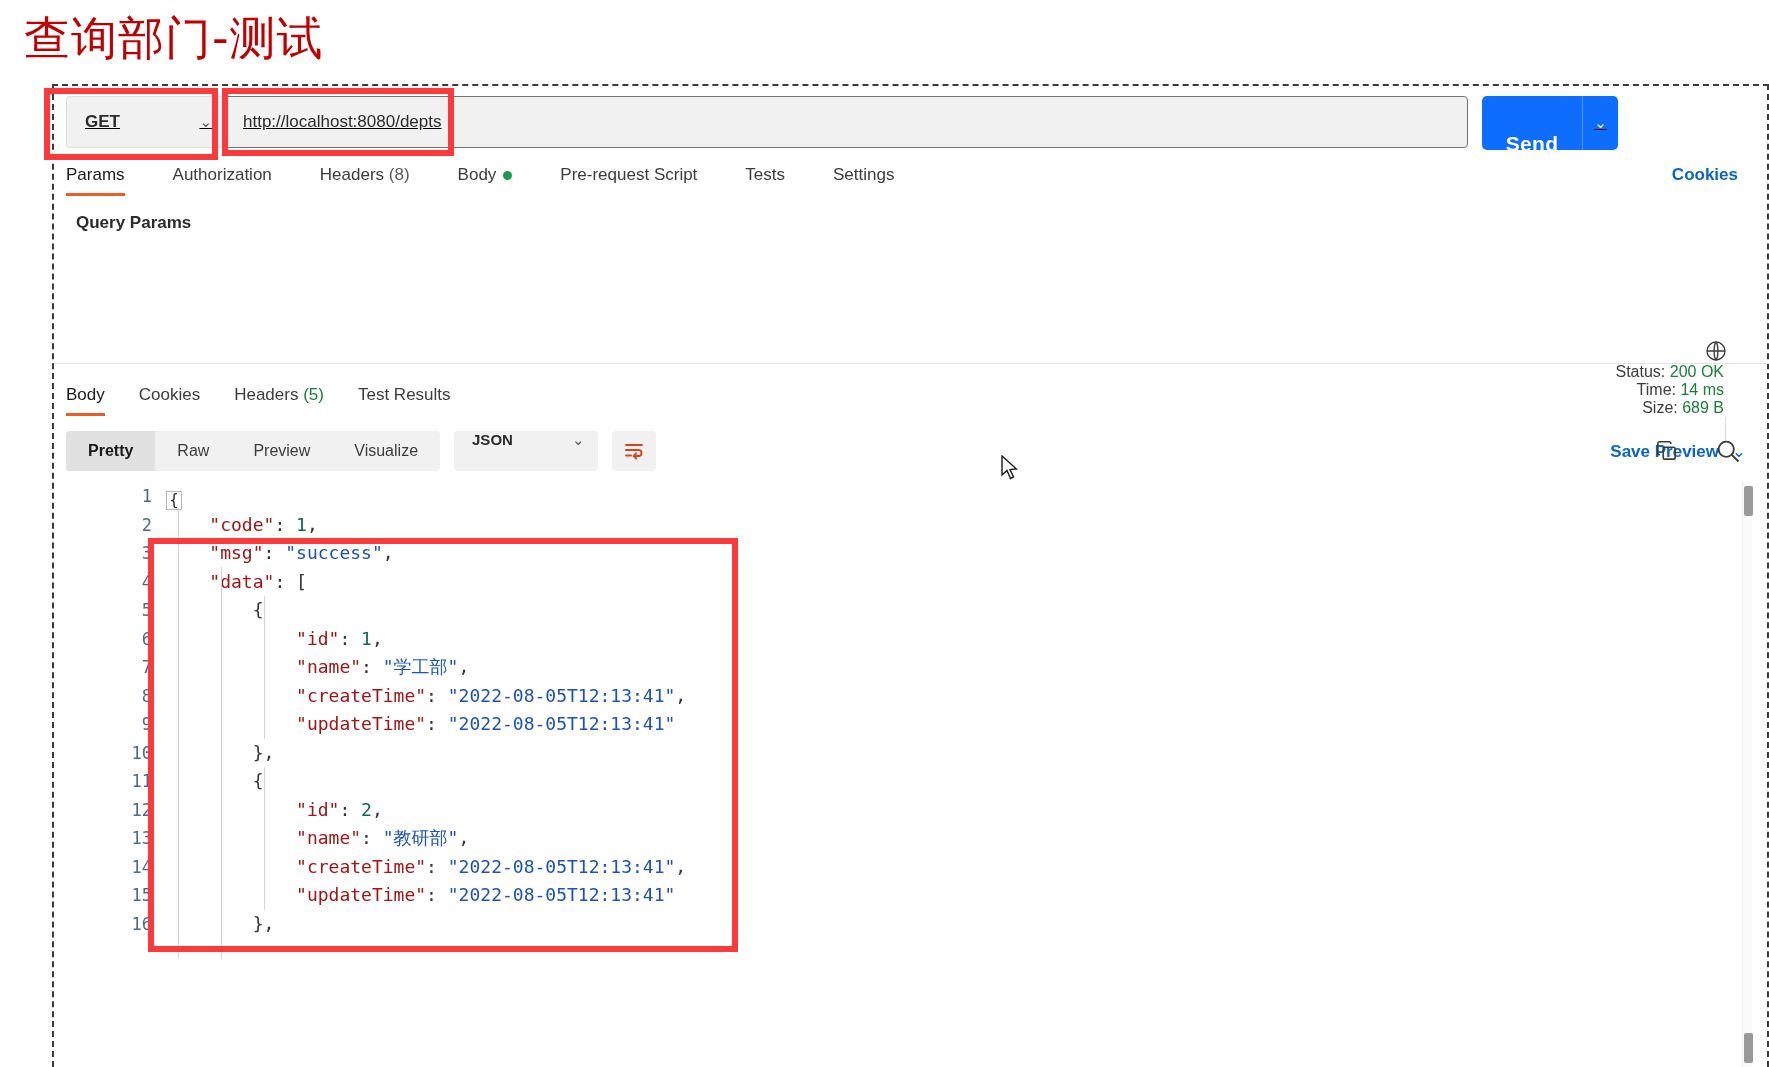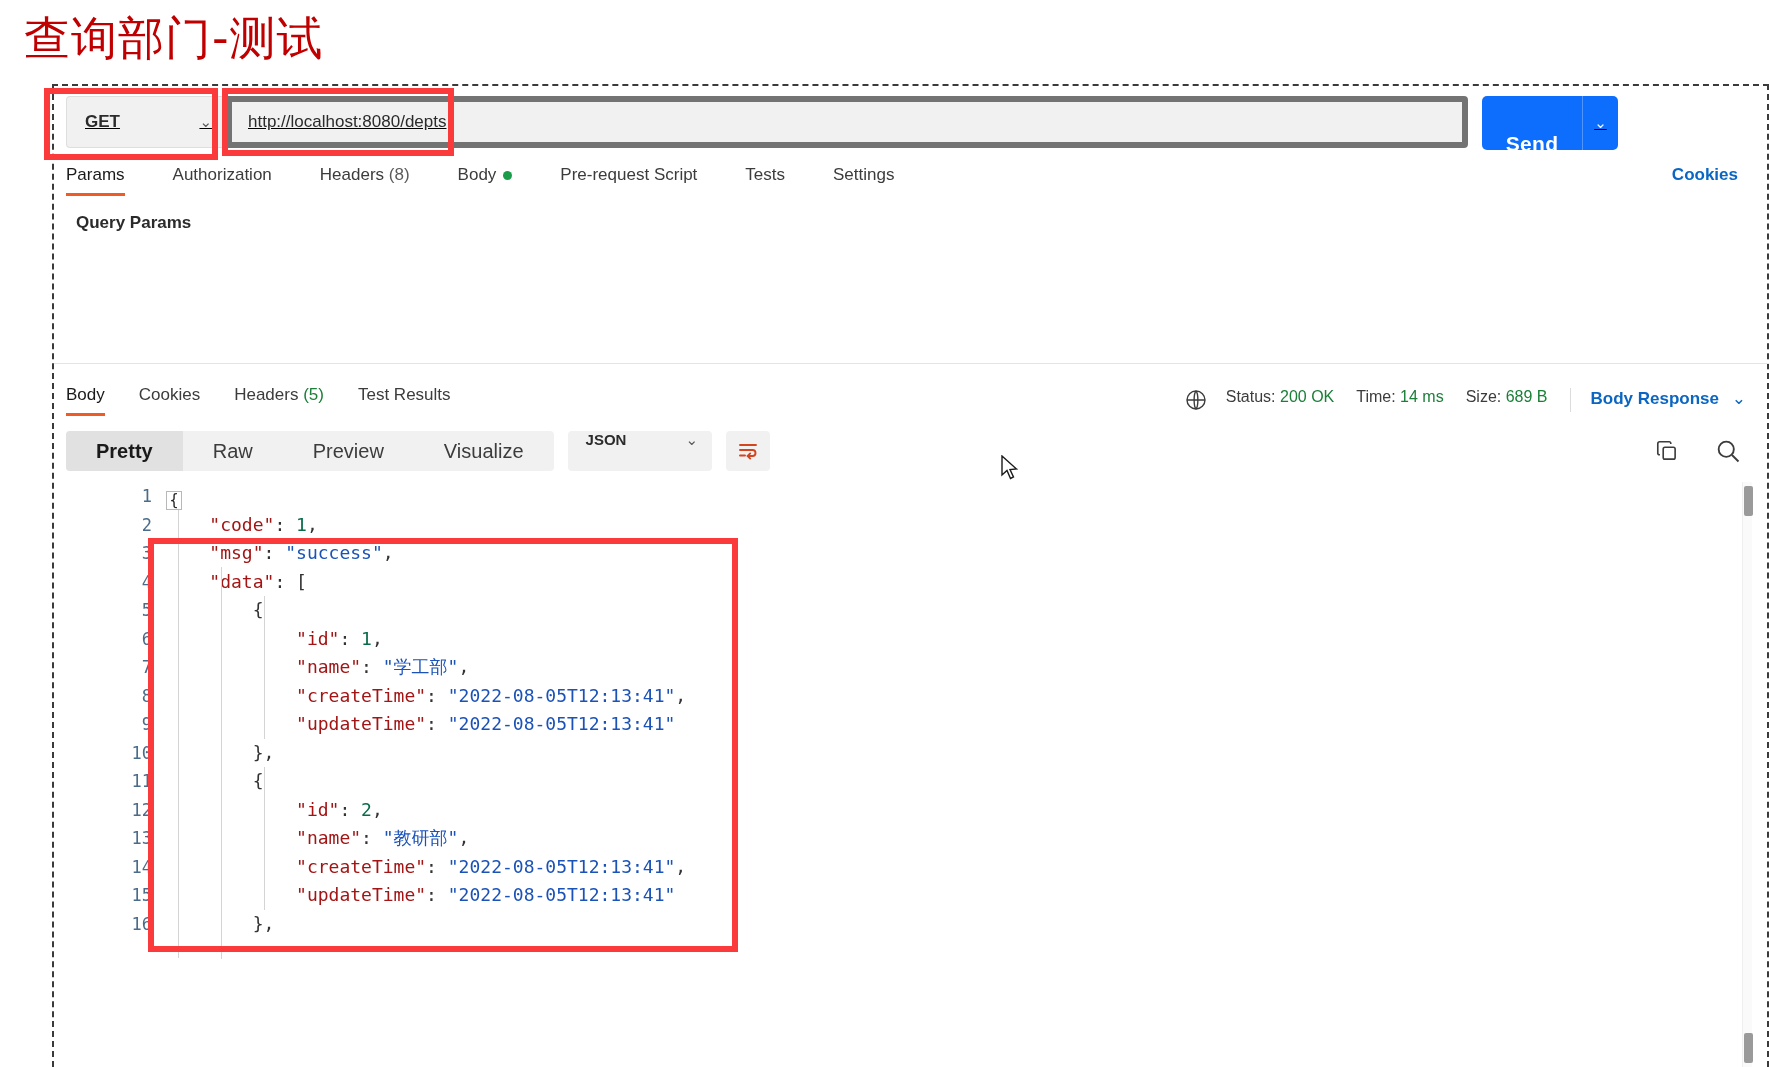--- a/index.html
+++ b/index.html
@@ -44,21 +44,21 @@
     border-radius: 4px 0 0 4px;
     display: flex; align-items: center; justify-content: space-between;
     padding: 0 14px 0 18px;
     font-size: 17px; font-weight: bold; color: #2b2b2b;
     cursor: pointer;
   }
   .chev { font-size: 15px; color: #555; font-weight: normal; }
   .url-input {
     flex: 1; height: 52px;
     background: #f1f1f1;
-    border: 6px solid #737373;
+    border: 1px solid #737373;
     border-radius: 0 4px 4px 0;
     display: flex; align-items: center;
     padding: 0 16px;
     font-size: 17px; color: #2b2b2b;
     cursor: text;
   }
   .send-wrap {
     margin-left: 14px;
     height: 54px; width: 136px;
     display: flex; align-items: stretch;
@@ -144,43 +144,43 @@
   }
 
   
   .resp-tabs {
     position: absolute; left: 66px; top: 380px;
     width: 1688px; height: 40px;
     display: flex; align-items: center;
   }
   .resp-tabs .tab { margin-right: 34px; }
   .status-group {
-    margin-left: auto; display: flex; align-items: flex-start;
-    font-size: 16px; color: #3c3c3c; padding-right: 8px;
+    margin-left: auto; display: flex; align-items: flex-end;
+    font-size: 16px; color: #3c3c3c; padding-right: 8px; flex-direction: column;
   }
   .globe-icon { margin-right: 18px; display:flex; align-items:center;}
   .status-item { margin-right: 22px; white-space: nowrap; }
   .status-item b { font-weight: normal; color: #1a7f37; }
   .vsep { width:1px; height:24px; background:#dcdcdc; margin:0 20px 0 0; }
   .save-resp { color: #0a66c2; font-weight: bold; font-size: 17px; cursor:pointer; white-space:nowrap;}
   .save-resp .cv { font-weight: normal; margin-left: 8px; }
 
   
   .body-toolbar {
     position: absolute; left: 66px; top: 430px;
     width: 1688px; height: 42px;
     display: flex; align-items: center;
   }
   .seg {
     display: flex; height: 40px;
     background: #f1f1f1; border-radius: 4px; overflow: hidden;
   }
   .seg-item {
     display: flex; align-items: center; justify-content: center;
-    padding: 0 30px; font-size: 20px; color: #3c3c3c; cursor: pointer;
+    padding: 0 22px; font-size: 16px; color: #3c3c3c; cursor: pointer;
   }
   .seg-item.active { background: #e1e1e1; color:#1a1a1a; font-weight: bold; }
   .json-sel {
     margin-left: 14px; height: 40px; background: #f1f1f1; border-radius: 4px;
     display: flex; align-items: flex-start; padding: 0 14px 0 18px;
     font-size: 15px; font-weight: bold; color: #2b2b2b; cursor: pointer; gap: 41px;
   }
   .json-sel .chev { margin-left: 18px; }
   .wrap-btn {
     margin-left: 14px; width: 44px; height: 40px; background: #f1f1f1;
@@ -304,21 +304,21 @@
       <span class="status-item">
         <span>Time:</span>
         <b>14 ms</b>
       </span>
       <span class="status-item">
         <span>Size:</span>
         <b>689 B</b>
       </span>
       <span class="vsep"></span>
       <span class="save-resp">
-        <span>Body Response</span>
+        <span>Save Preview</span>
         <span class="cv">⌄</span>
       </span>
     </div>
   </div>
 
   <div class="body-toolbar">
     <div class="seg">
       <div class="seg-item active">Pretty</div>
       <div class="seg-item">Raw</div>
       <div class="seg-item">Preview</div>

